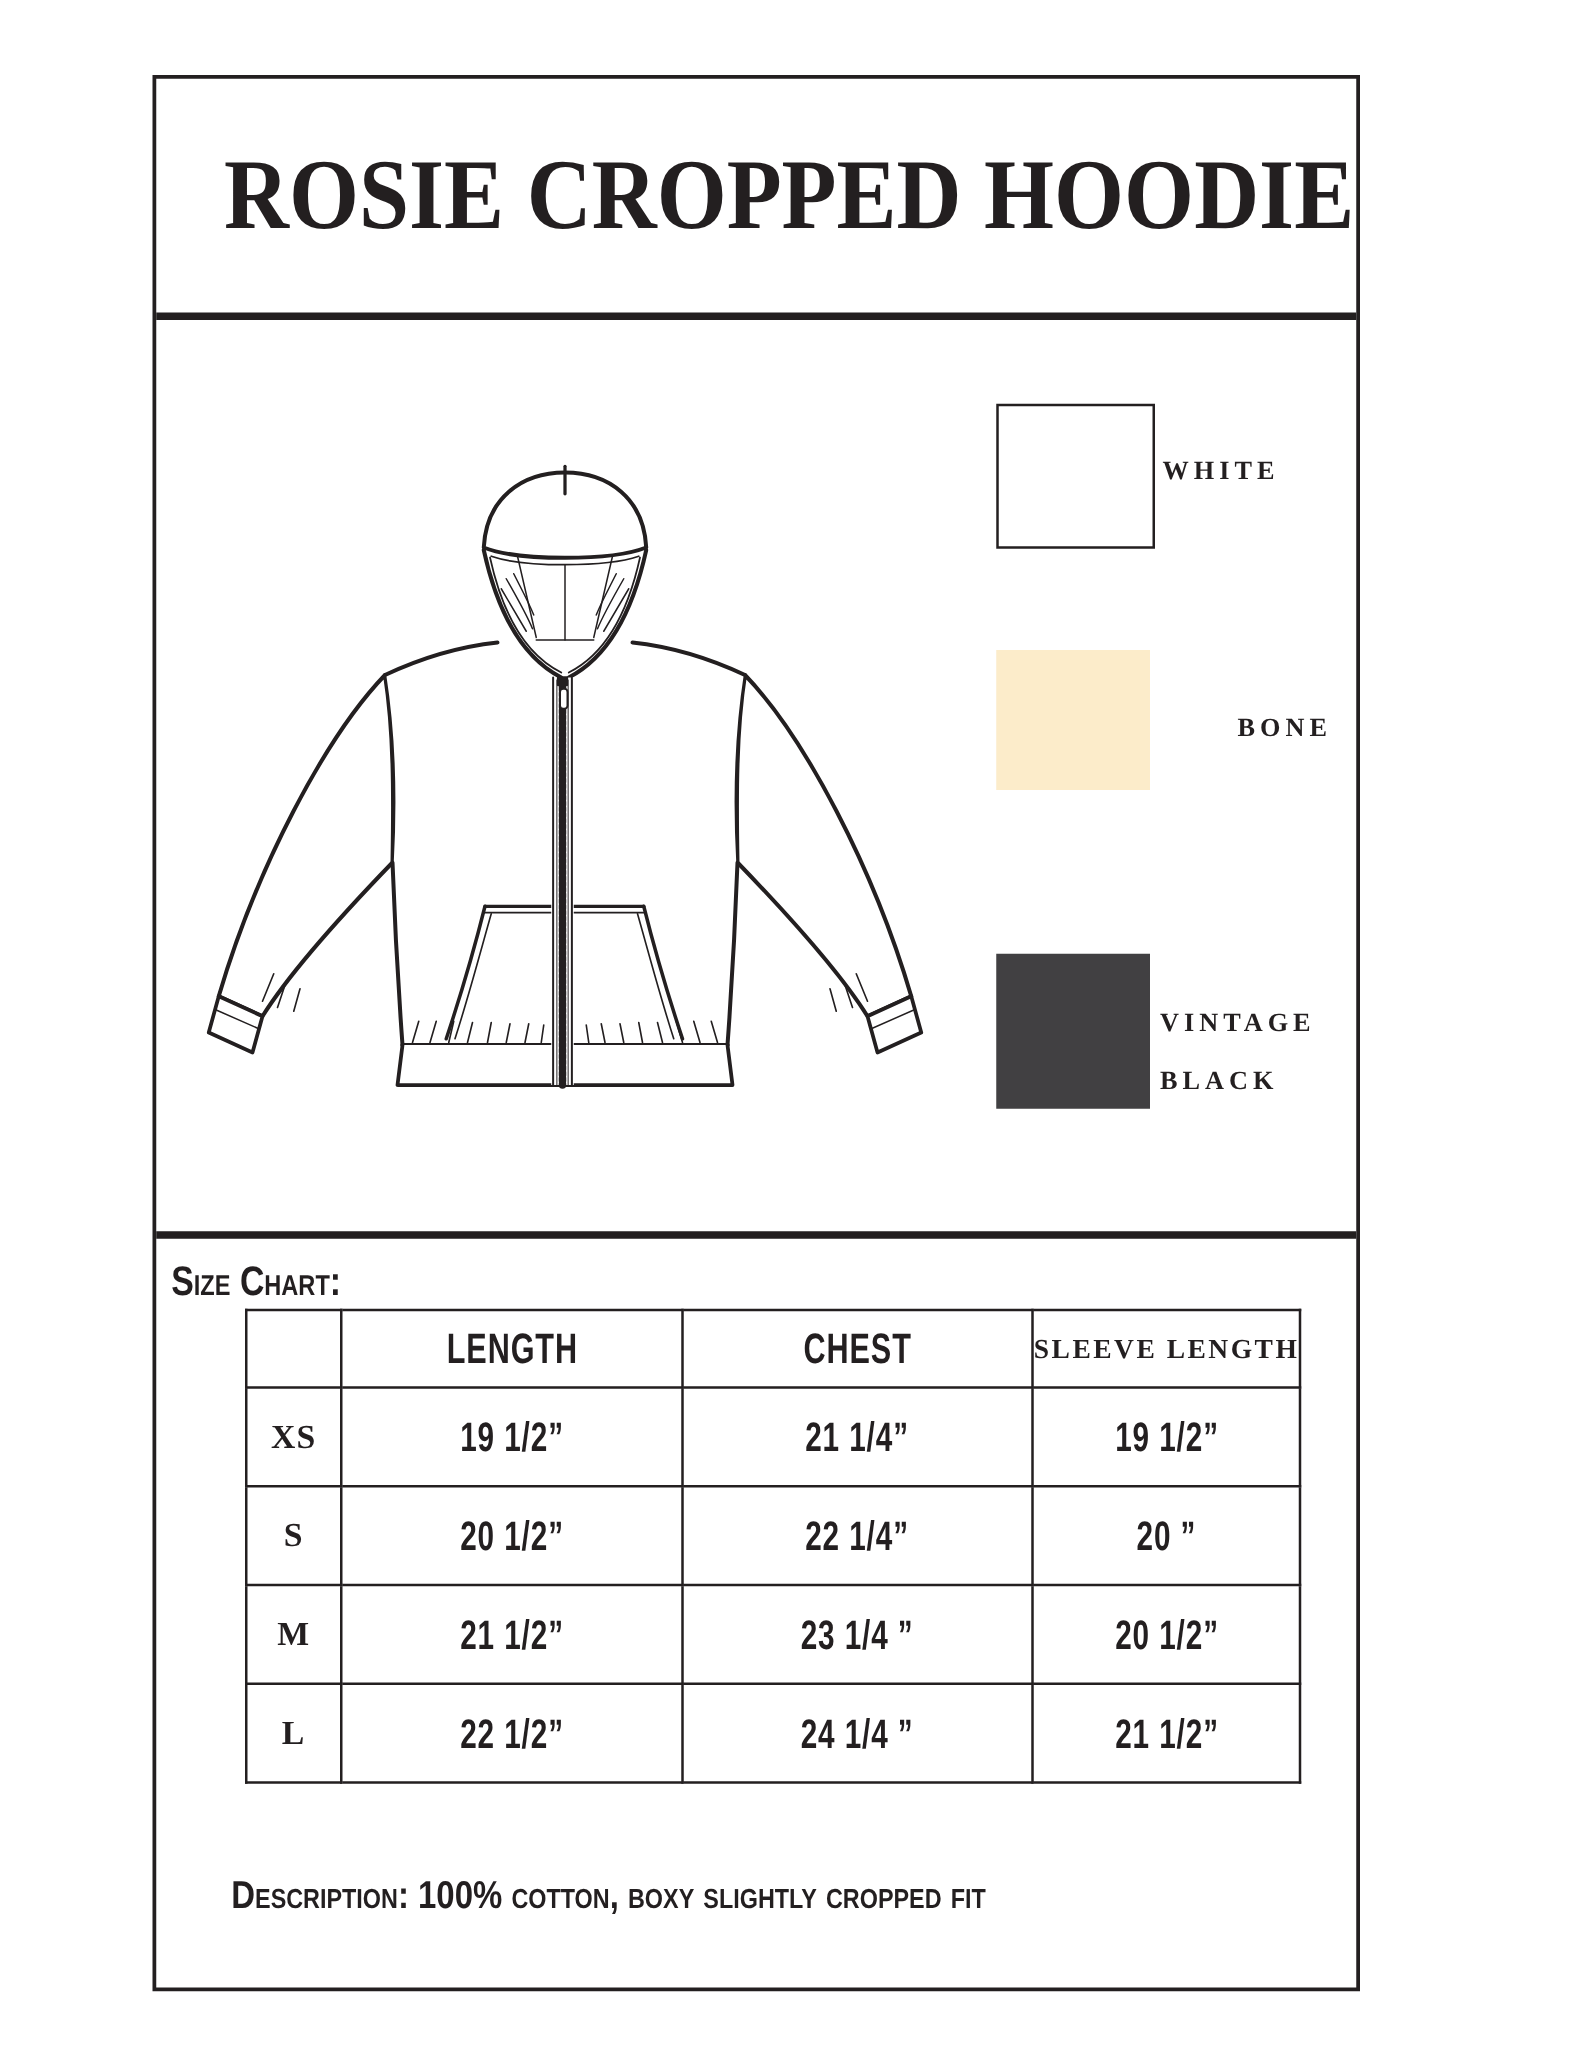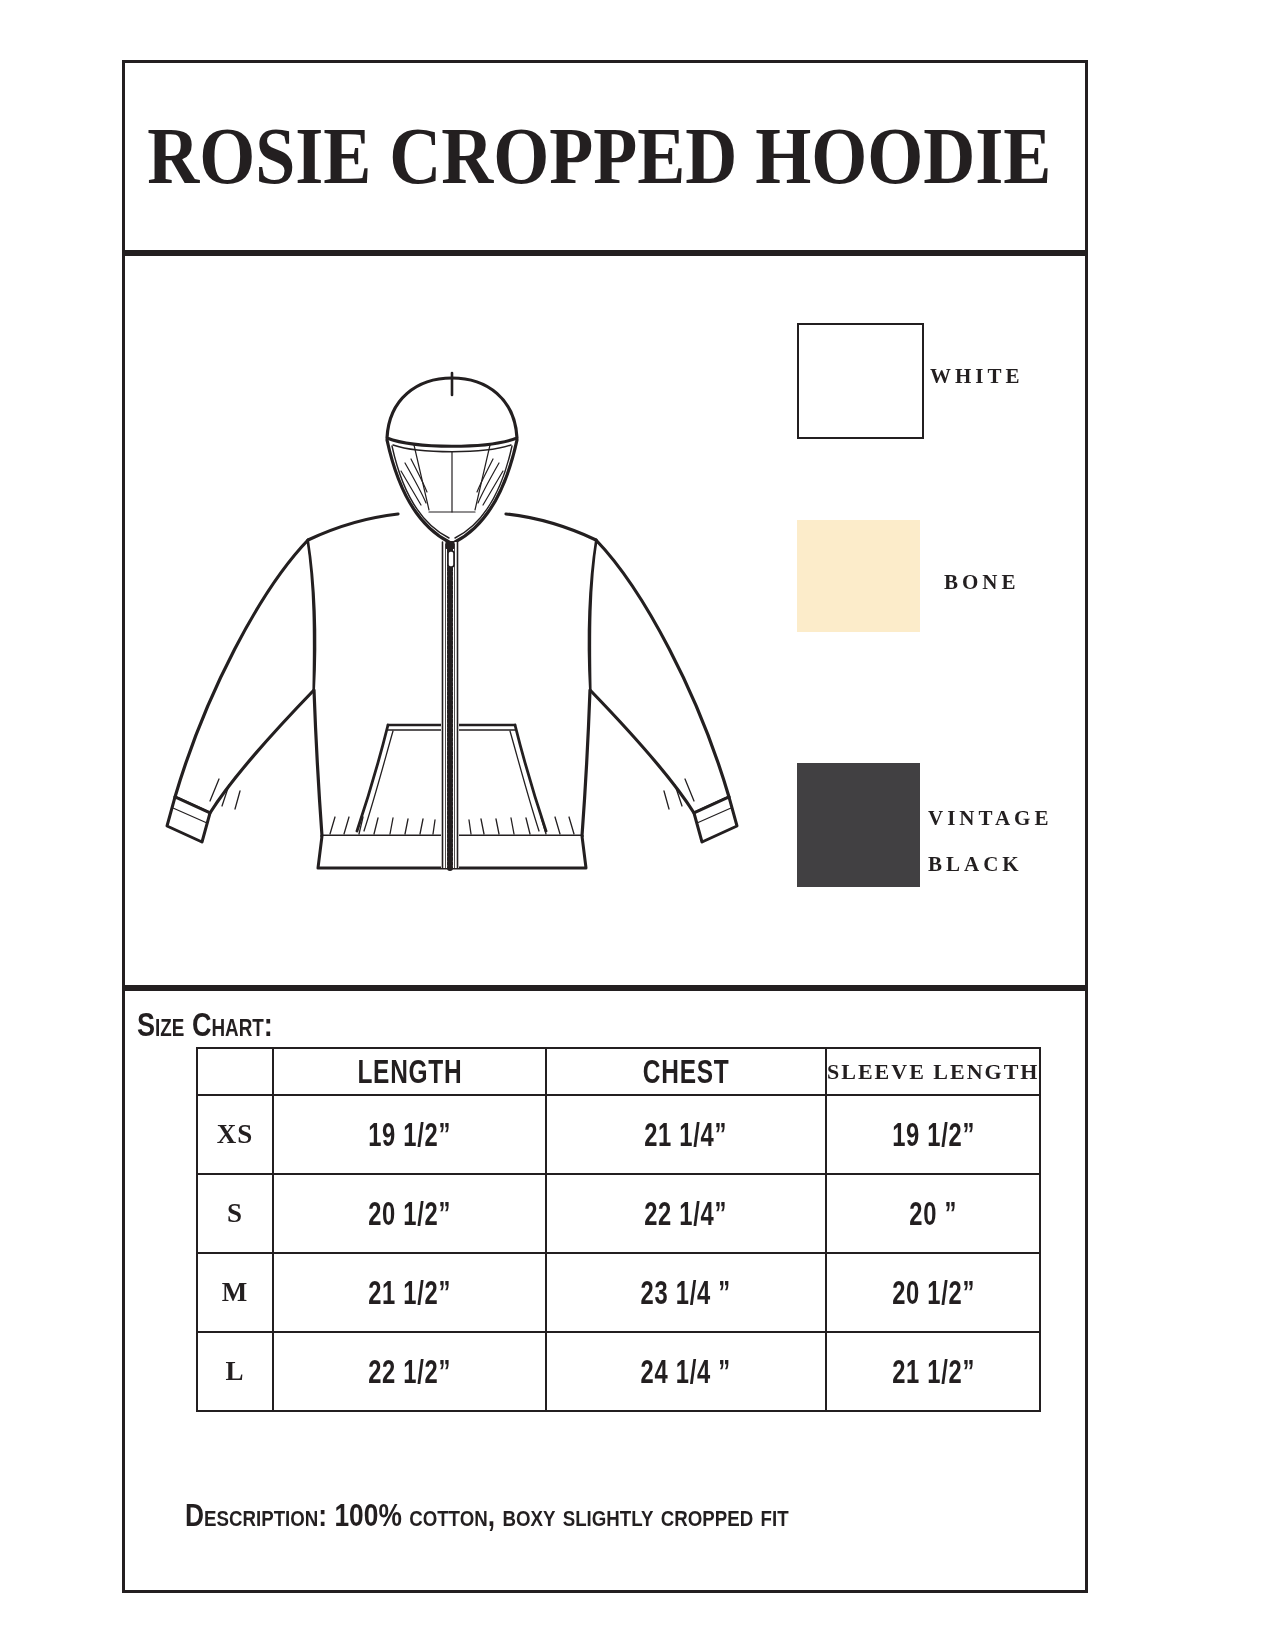--- a/index.html
+++ b/index.html
@@ -4,47 +4,47 @@
 <style>
   html,body{margin:0;padding:0;background:#ffffff;}
   .page{position:relative;width:1275px;height:1650px;background:#ffffff;overflow:hidden;
         font-family:"Liberation Sans",sans-serif;color:#231f20;}
   .frame{position:absolute;left:122px;top:60px;width:960px;height:1527px;border:3px solid #231f20;}
   .divider{position:absolute;left:125px;width:960px;height:6px;background:#231f20;}
   .divider.d1{top:250px;}
   .divider.d2{top:985px;}
 
   .title-wrap{position:absolute;left:125px;top:63px;width:948px;height:187px;
-              display:flex;align-items:center;justify-content:center;}
+              display:flex;align-items:center;justify-content:center;padding-left:32px;}
   .title{font-family:"Liberation Serif",serif;font-weight:700;font-size:80px;letter-spacing:0px;
          transform:scaleX(0.90);transform-origin:center center;white-space:nowrap;}
 
   .sketch{position:absolute;left:165px;top:345px;width:575px;height:535px;}
 
   .swatch{position:absolute;left:797px;width:123px;}
   .swatch.white{top:323px;height:112px;background:#ffffff;border:2.5px solid #231f20;}
   .swatch.bone{top:520px;height:112px;}
   .swatch.black{top:763px;height:124px;}
   .swlabel{position:absolute;font-family:"Liberation Serif",serif;font-weight:700;
            font-size:21px;letter-spacing:4px;white-space:nowrap;}
   .swlabel.white{left:930px;top:364px;text-align:right;}
-  .swlabel.bone{left:944px;top:570px;}
+  .swlabel.bone{left:990px;top:570px;}
   .swlabel.vintage{left:928px;top:806px;}
   .swlabel.blackl{left:928px;top:852px;}
 
   .sc-label{position:absolute;left:137px;top:1006px;}
   .smallcaps{font-variant:small-caps;font-weight:700;display:inline-block;
              transform:scaleX(0.82);transform-origin:left center;white-space:nowrap;}
   .sc-label .smallcaps{font-size:33px;}
   .descr{position:absolute;left:185px;top:1498px;}
   .descr .smallcaps{font-size:31px;transform:scaleX(0.85);}
 
   table.size{position:absolute;left:196px;top:1047px;border-collapse:collapse;table-layout:fixed;}
   table.size td,table.size th{border:2.5px solid #231f20;text-align:center;vertical-align:middle;padding:0;}
-  table.size tr.hdr{height:47px;}
+  table.size tr.hdr{height:62px;}
   table.size tr.data{height:79px;margin-top:16px;}
   .cond{display:inline-block;font-weight:700;transform:scaleX(0.72);transform-origin:center center;
         white-space:nowrap;letter-spacing:1px;}
   .hdr .cond{font-size:34px;}
   .data .cond{font-size:33px;}
   .copper{display:inline-block;font-family:"Liberation Serif",serif;font-weight:700;white-space:nowrap;}
   .hdr .copper{font-size:22px;letter-spacing:2px;text-align:center;}
   .sizecell .copper{font-size:27px;letter-spacing:1px;}
 </style>
 </head>

